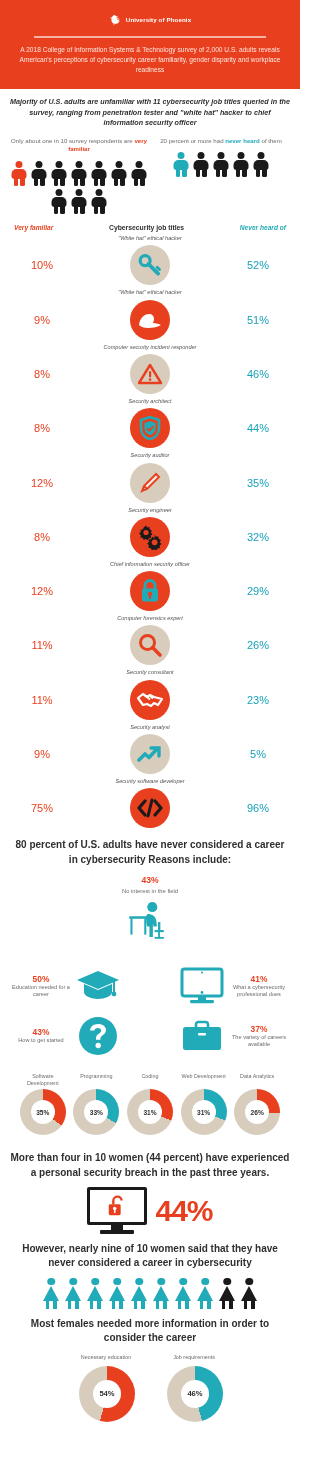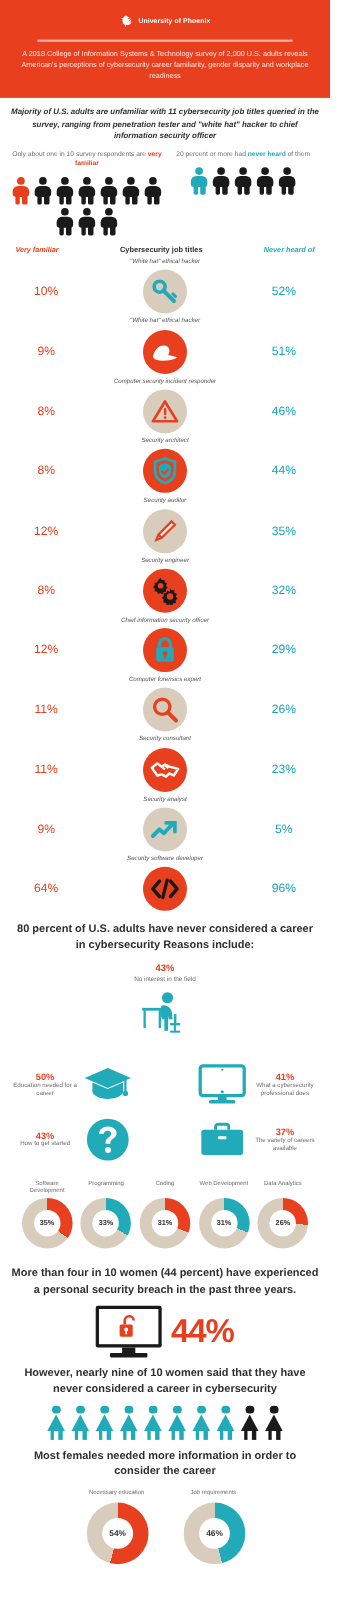--- a/index.html
+++ b/index.html
@@ -350,21 +350,21 @@
           <div class="jt-ico bg-tan">
             <svg width="26" height="20" viewBox="0 0 26 20">
               <path d="M2 16l6-6 4 3.5L20 5" fill="none" stroke="#21aab8" stroke-width="3.6" stroke-linecap="round" stroke-linejoin="round"></path>
               <path d="M14 4h8v8" fill="none" stroke="#21aab8" stroke-width="3.4" stroke-linecap="round"></path>
             </svg>
           </div>
           <div class="jt-pct r">5%</div>
         </div>
         <div class="jt-label">Security software developer</div>
         <div class="jt-row">
-          <div class="jt-pct l">64%</div>
+          <div class="jt-pct l">75%</div>
           <div class="jt-ico bg-red">
             <svg width="26" height="22" viewBox="0 0 26 22">
               <path d="M8 4L2 11l6 7" fill="none" stroke="#1a1a1a" stroke-width="3.2" stroke-linecap="round" stroke-linejoin="round"></path>
               <path d="M18 4l6 7-6 7" fill="none" stroke="#1a1a1a" stroke-width="3.2" stroke-linecap="round" stroke-linejoin="round"></path>
               <path d="M15 3l-4 16" stroke="#1a1a1a" stroke-width="3" stroke-linecap="round"></path>
             </svg>
           </div>
           <div class="jt-pct r">96%</div>
         </div>
       </div>

